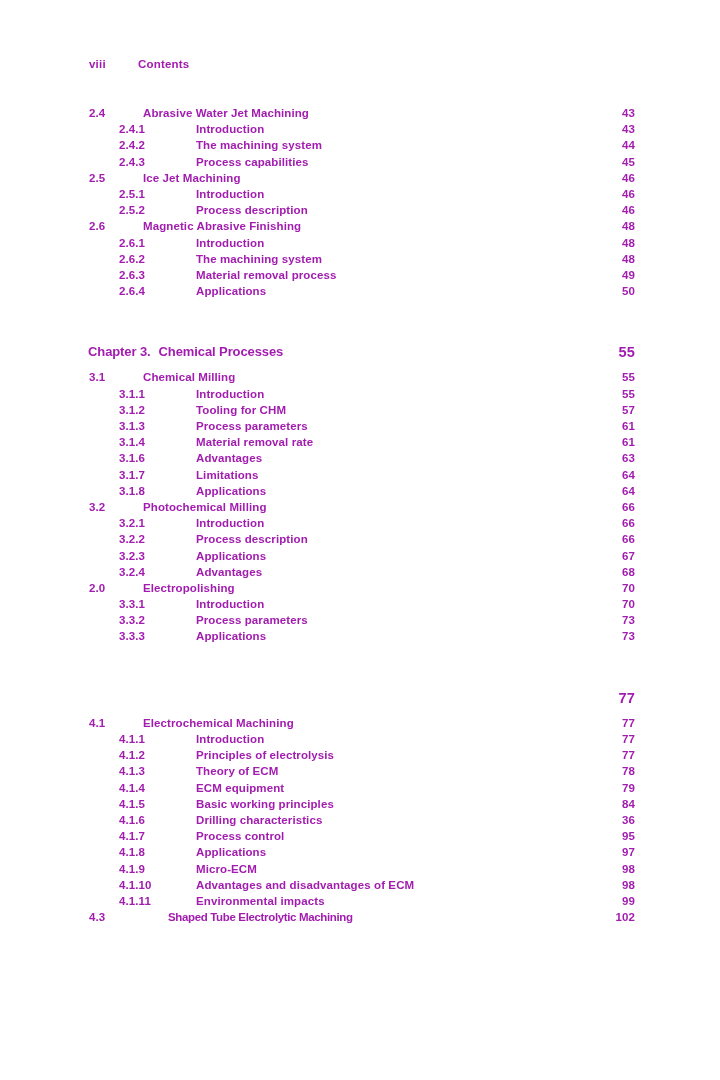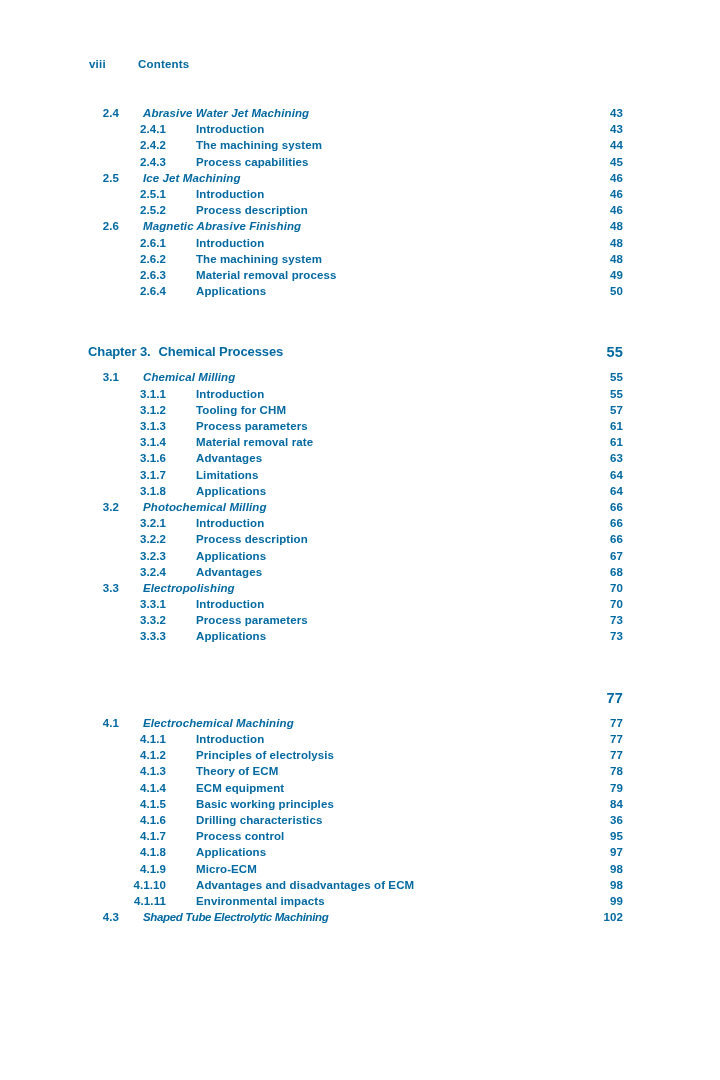--- a/index.html
+++ b/index.html
@@ -6,21 +6,21 @@
     margin: 0;
     padding: 0;
     background: #ffffff;
   }
   .page {
     position: relative;
     width: 720px;
     height: 1080px;
     background: #ffffff;
     font-family: "Liberation Sans", sans-serif;
-    color: #0369a1;
+    color: #a21caf;
     overflow: hidden;
     -webkit-font-smoothing: antialiased;
   }
 
   
   .runhead {
     position: absolute;
     left: 89px;
     top: 58px;
     width: 546px;
@@ -47,43 +47,42 @@
 
   .row {
     position: relative;
     height: 16.2px;
     line-height: 16.2px;
     white-space: nowrap;
   }
 
   .num {
     position: absolute;
-    text-align: right;
     font-weight: bold;
     font-size: 11.5px;
     letter-spacing: 0.1px;
   }
   .label {
     position: absolute;
     font-weight: bold;
     font-size: 11.5px;
     letter-spacing: 0.1px;
   }
   .pg {
     position: absolute;
-    right: 12px;
+    right: 0;
     text-align: right;
     font-weight: bold;
     font-size: 11.5px;
     letter-spacing: 0.1px;
   }
 
   
   .lvl2 > .num   { left: 0px;  width: 30px; }
-  .lvl2 > .label { left: 54px; font-style: italic; }
+  .lvl2 > .label { left: 54px; }
 
   
   .lvl3 > .num   { left: 30px; width: 47px; }
   .lvl3 > .label { left: 107px; }
 
   
   .chapter {
     position: relative;
     height: 16.2px;
     line-height: 16.2px;
@@ -103,21 +102,21 @@
   }
   .chapter .pg {
     font-size: 14.6px;
     font-weight: bold;
     top: 0;
   }
 
   .gap-chapter { height: 45px; }
   .gap-after-chapter { height: 9px; }
 
-  .tight { letter-spacing: -0.35px; }
+  .tight { letter-spacing: -0.35px; margin-left: 25px; }
 </style>
 </head>
 <body>
 
 <div class="page">
 
   <div class="runhead">
     <span class="folio">viii</span><span class="title">Contents</span>
   </div>
 
@@ -247,21 +246,21 @@
         <span class="num">3.2.3</span>
         <span class="label">Applications</span>
         <span class="pg">67</span>
       </div>
       <div class="row lvl3">
         <span class="num">3.2.4</span>
         <span class="label">Advantages</span>
         <span class="pg">68</span>
       </div>
       <div class="row lvl2">
-        <span class="num">3.3</span>
+        <span class="num">2.0</span>
         <span class="label">Electropolishing</span>
         <span class="pg">70</span>
       </div>
       <div class="row lvl3">
         <span class="num">3.3.1</span>
         <span class="label">Introduction</span>
         <span class="pg">70</span>
       </div>
       <div class="row lvl3">
         <span class="num">3.3.2</span>

